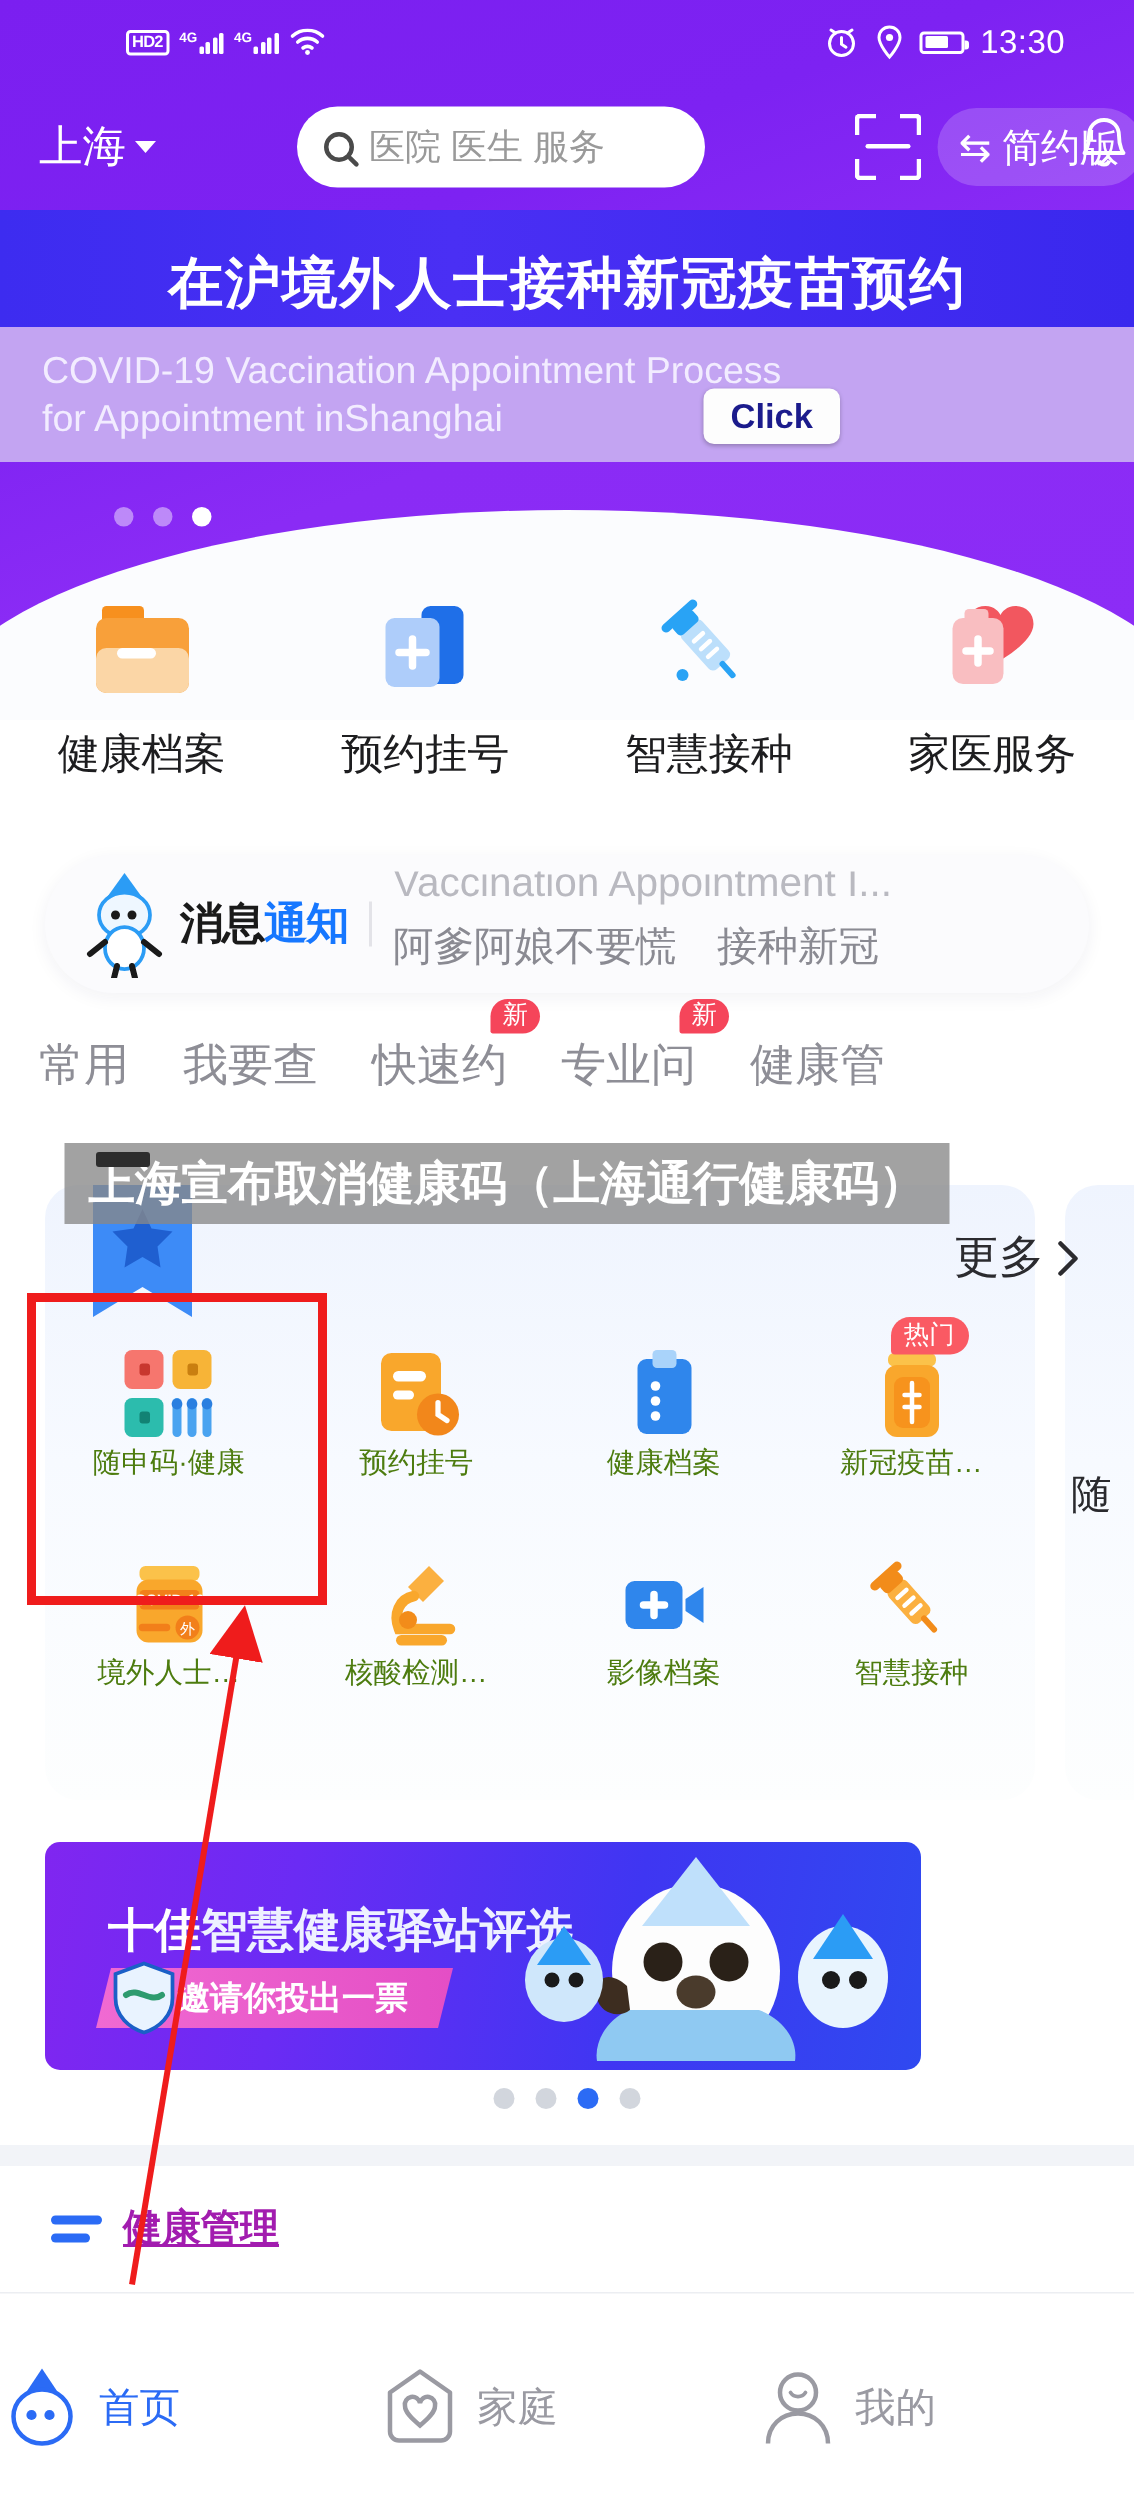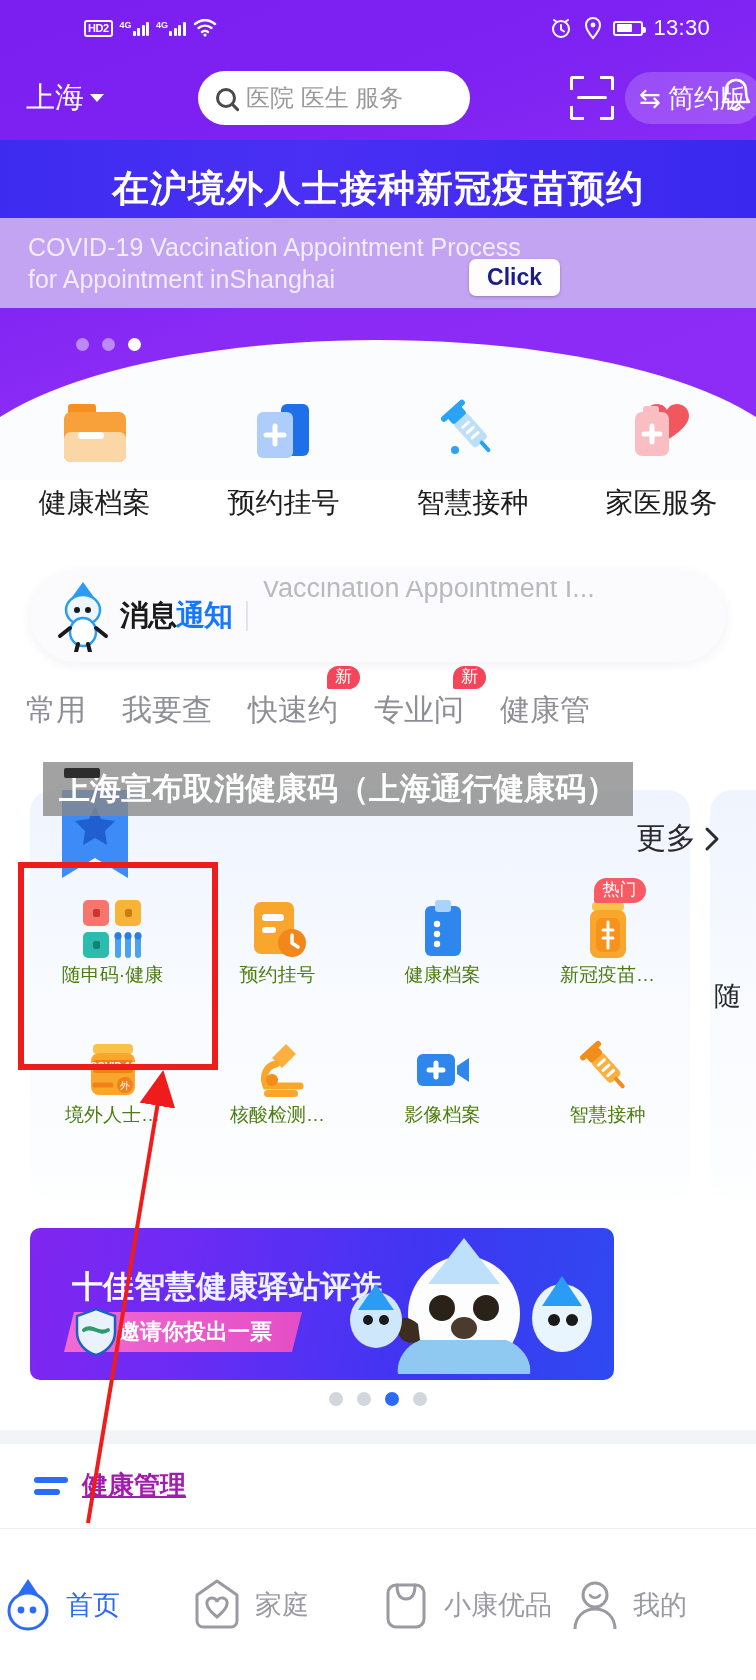--- a/index.html
+++ b/index.html
@@ -361,20 +361,21 @@
       <ellipse cx="29" cy="52" rx="13" ry="14" fill="#fff" stroke="#2b9cf5" stroke-width="2.5"></ellipse>
       <path d="M16 48 L6 56 M42 48 L52 56" stroke="#1a1a1a" stroke-width="4" stroke-linecap="round"></path>
       <path d="M24 64 L22 72 M34 64 L36 72" stroke="#1a1a1a" stroke-width="4" stroke-linecap="round"></path>
     </svg>
     <div class="notice-title">
       <span class="b">消息</span><span class="u">通知</span>
     </div>
     <div class="notice-div"></div>
     <div class="notice-scroll">
       <div class="l1">Vaccination Appointment I...</div>
+      <div class="l2">阿爹阿娘不要慌　接种新冠</div>
     </div>
   </div>
 
   <div class="tabs">
     <div class="tab"><span>常用</span></div>
     <div class="tab"><span>我要查</span></div>
     <div class="tab"><span>快速约</span><span class="badge-new">新</span></div>
     <div class="tab"><span>专业问</span><span class="badge-new">新</span></div>
     <div class="tab"><span>健康管</span></div>
   </div>
@@ -576,27 +577,20 @@
     </div>
     <div class="nav-item">
       <svg class="nav-icon" viewBox="0 0 56 56">
         <path d="M28 4 L48 18 v26 a6 6 0 0 1-6 6H14a6 6 0 0 1-6-6V18z" fill="none" stroke="#9a9aa2" stroke-width="3" stroke-linejoin="round"></path>
         <path d="M28 40c-6-5-10-9-10-13a5 5 0 0 1 10-2 5 5 0 0 1 10 2c0 4-4 8-10 13z" fill="none" stroke="#9a9aa2" stroke-width="3"></path>
       </svg>
       <span class="nav-label">家庭</span>
     </div>
     <div class="nav-item">
       <svg class="nav-icon" viewBox="0 0 56 56">
-        <rect x="10" y="8" width="36" height="42" rx="8" fill="none" stroke="#9a9aa2" stroke-width="3"></rect>
-        <path d="M19 8c0 10 4 14 9 14s9-4 9-14" fill="none" stroke="#9a9aa2" stroke-width="3" stroke-linecap="round"></path>
-      </svg>
-      <span class="nav-label">小康优品</span>
-    </div>
-    <div class="nav-item">
-      <svg class="nav-icon" viewBox="0 0 56 56">
         <circle cx="28" cy="18" r="12" fill="none" stroke="#9a9aa2" stroke-width="3"></circle>
         <path d="M8 52c0-12 9-20 20-20s20 8 20 20" fill="none" stroke="#9a9aa2" stroke-width="3"></path>
         <path d="M23 18a6 6 0 0 0 10 0" fill="none" stroke="#9a9aa2" stroke-width="2.5" stroke-linecap="round"></path>
       </svg>
       <span class="nav-label">我的</span>
     </div>
   </div>
 
 </div>
 

